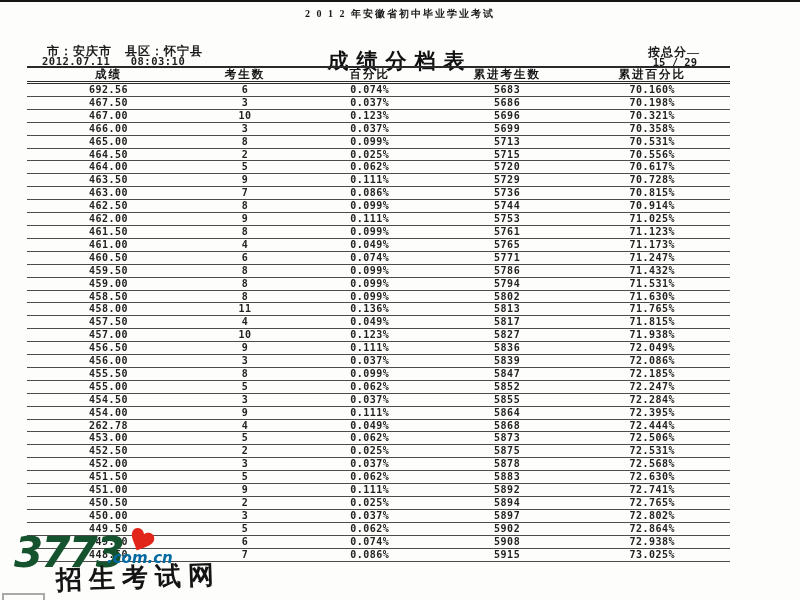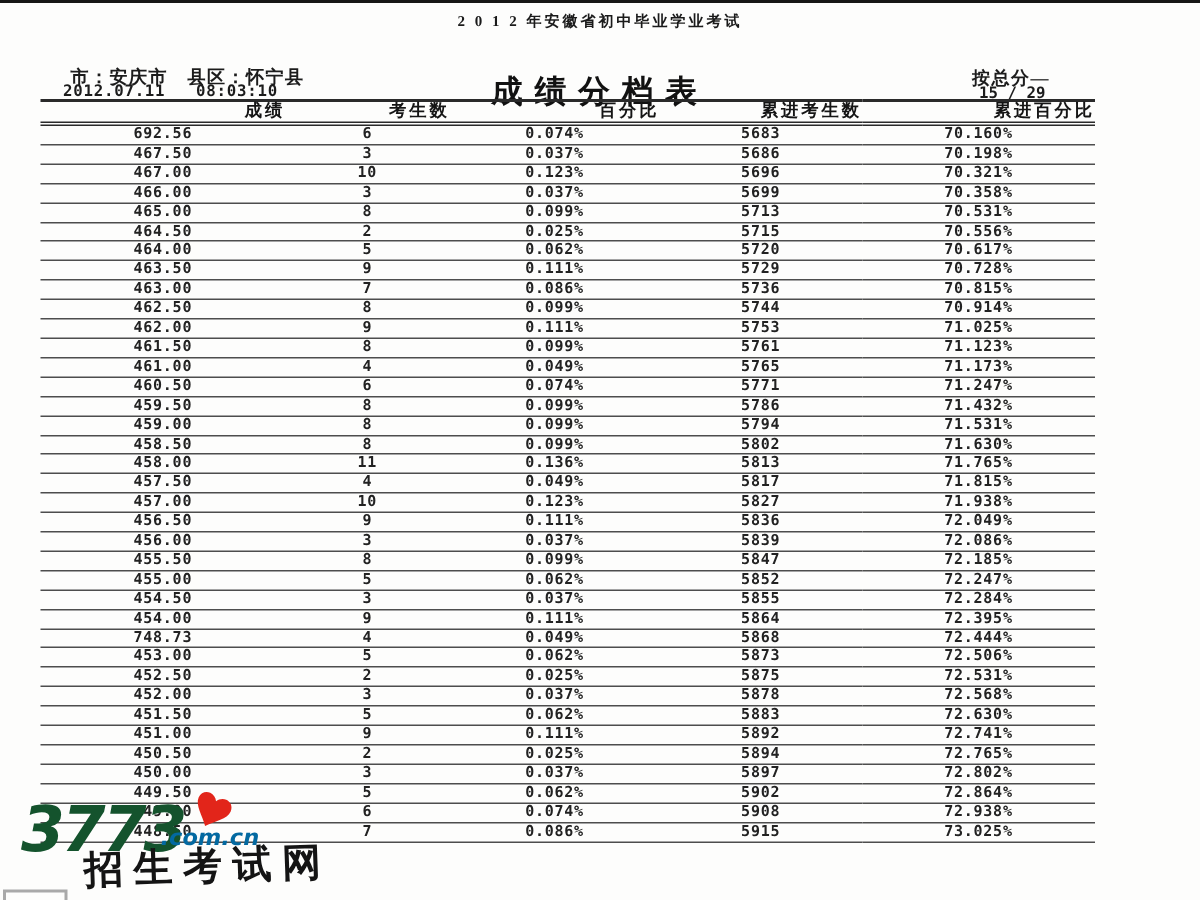--- a/index.html
+++ b/index.html
@@ -47,21 +47,21 @@
     position:absolute; left:27px; top:66px; width:703px;
     border-collapse:collapse; table-layout:fixed;
   }
   .score-table col.c1{width:23.2%} .score-table col.c2{width:15.6%}
   .score-table col.c3{width:19.9%} .score-table col.c4{width:19.2%}
   .score-table col.c5{width:22.1%}
   .score-table th {
     border-top:2px solid #2a2a2a;
     border-bottom:3px double #2a2a2a;
     height:13px; font-size:11.5px; font-weight:bold;
-    letter-spacing:2px; text-align:right; color:#151515;
+    letter-spacing:2px; text-align:center; color:#151515;
     padding:0; line-height:13px;
   }
   .score-table td {
     border-bottom:1px solid #4d4d4d;
     height:11.9px; padding:0;
     font-family:"DejaVu Sans Mono", monospace;
     font-size:10px; font-weight:bold; letter-spacing:0.5px;
     text-align:center; color:#222; line-height:11.9px;
     white-space:nowrap;
   }
@@ -303,21 +303,21 @@
         <td>72.284%</td>
       </tr>
       <tr>
         <td>454.00</td>
         <td>9</td>
         <td>0.111%</td>
         <td>5864</td>
         <td>72.395%</td>
       </tr>
       <tr>
-        <td>748.73</td>
+        <td>262.78</td>
         <td>4</td>
         <td>0.049%</td>
         <td>5868</td>
         <td>72.444%</td>
       </tr>
       <tr>
         <td>453.00</td>
         <td>5</td>
         <td>0.062%</td>
         <td>5873</td>

